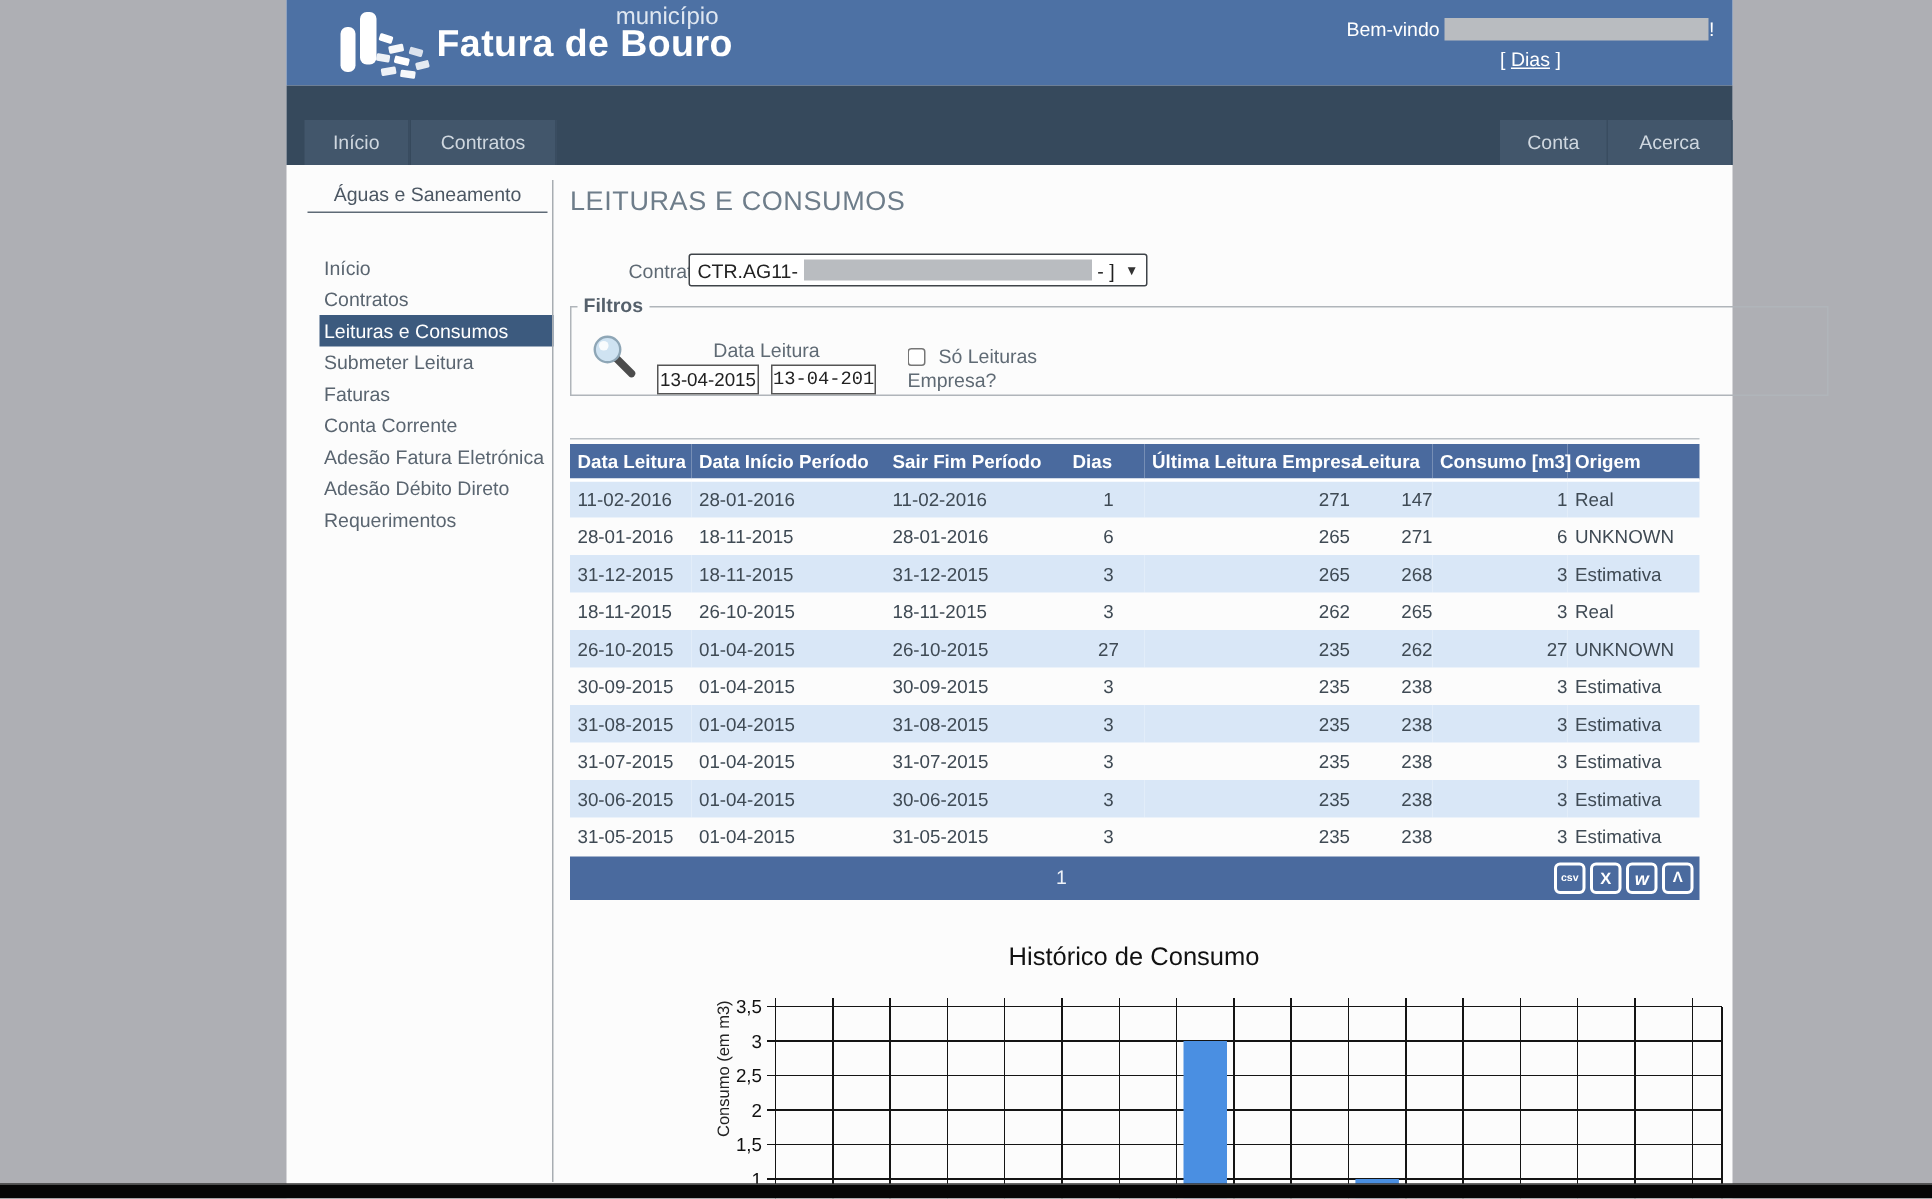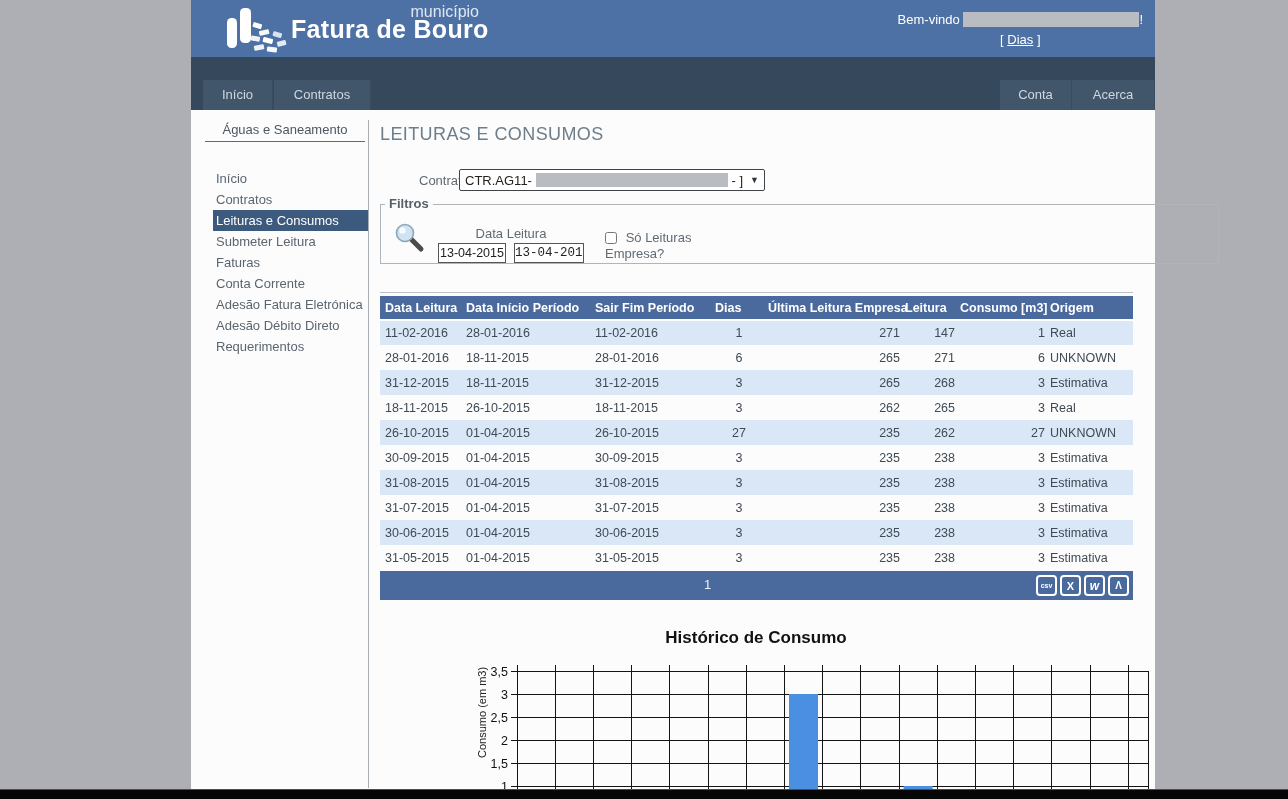--- a/index.html
+++ b/index.html
@@ -67,21 +67,21 @@
   .tfoot { position:absolute; left:189px; top:571px; width:753px; height:29px; background:#4a6a9e; }
   .pagenum { position:absolute; left:324px; top:6px; color:#eef2f8; font-size:13px; cursor:pointer; }
   .exports { position:absolute; right:4px; top:4px; display:flex; gap:3px; }
   .exp { width:21px; height:21px; border:2px solid #fff; border-radius:4px; color:#fff; display:flex;
          align-items:center; justify-content:center; font-weight:bold; cursor:pointer; }
   .exp.csv { font-size:7px; letter-spacing:0; }
   .exp.x   { font-size:11px; }
   .exp.w   { font-size:12px; font-style:italic; }
   .exp.pdf { font-size:10px; }
 
-  .chart-title { position:absolute; left:330px; top:628px; width:470px; text-align:center; font-size:17px; color:#111;font-weight:bold; }
+  .chart-title { position:absolute; left:330px; top:628px; width:470px; text-align:center; font-size:17px; color:#111; }
   svg.chart { position:absolute; left:279px; top:658px; }
 
   .blackbar { position:absolute; left:0; top:789px; width:1288px; height:10px; background:#060606;
               border-top:1px solid #4e4e4e; }
 </style>
 </head>
 <body>
 
 <div class="stage">
   <div class="page">

